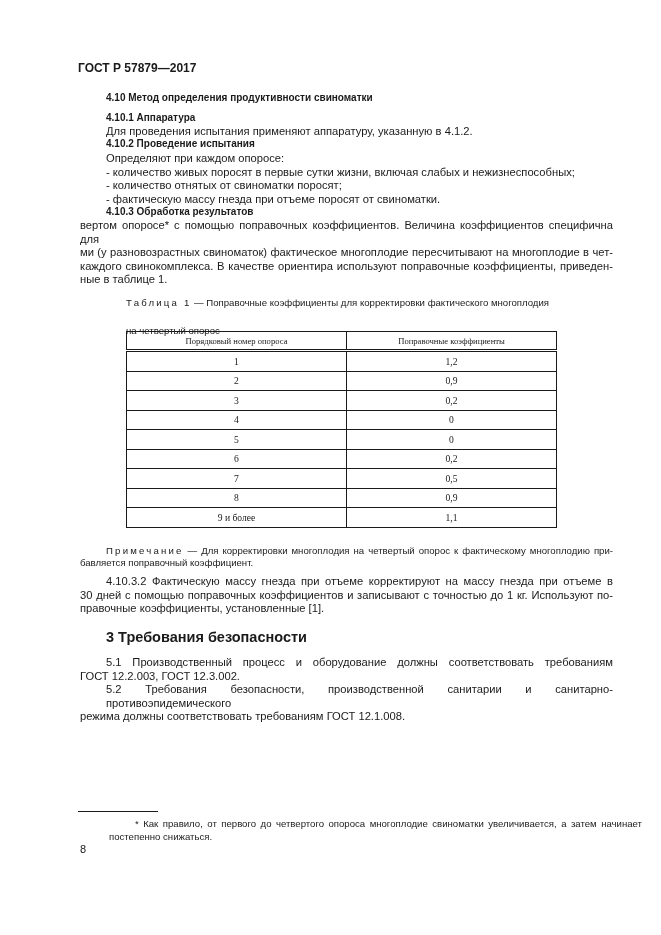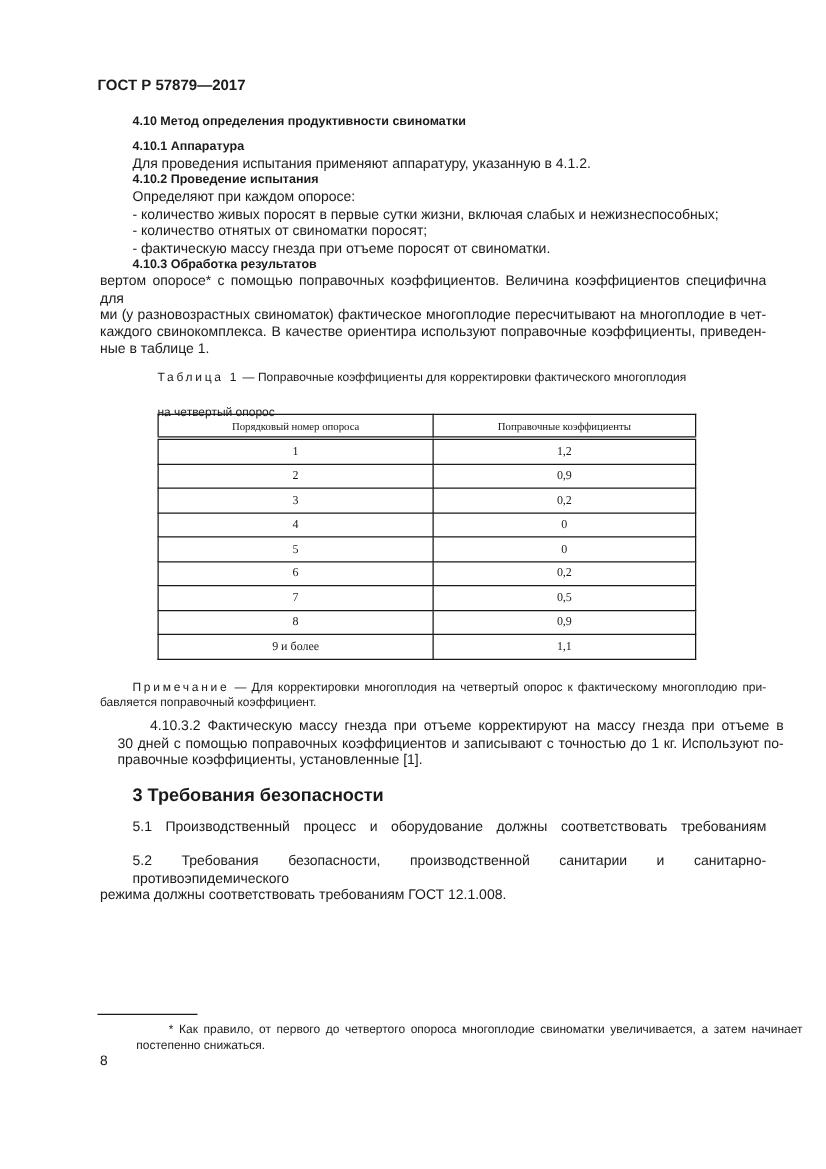--- a/index.html
+++ b/index.html
@@ -108,30 +108,31 @@
         <td>1,1</td>
       </tr>
   </tbody>
 </table>
 
 <div class="note" style="top:545px;">
   <div style="padding-left:26px; text-align:justify; text-align-last:justify;"><span class="spaced">Примечание</span><span> — Для корректировки многоплодия на четвертый опорос к фактическому многоплодию при-</span></div>
   <div>бавляется поправочный коэффициент.</div>
 </div>
 
-<div class="para" style="top:575px;margin-left:14px;">
+<div class="para" style="top:575px;">
   <span class="ln first">4.10.3.2 Фактическую массу гнезда при отъеме корректируют на массу гнезда при отъеме в</span>
   <span class="ln">30 дней с помощью поправочных коэффициентов и записывают с точностью до 1 кг. Используют по-</span>
   <span class="ln last">правочные коэффициенты, установленные [1].</span>
 </div>
 
 <div class="abs h1" style="left:106px; top:629px;">3  Требования безопасности</div>
 
 <div class="para" style="top:656px;">
   <span class="ln first">5.1 Производственный процесс и оборудование должны соответствовать требованиям</span>
+  <span class="ln last">ГОСТ 12.2.003, ГОСТ 12.3.002.</span>
 </div>
 
 <div class="para" style="top:683px;">
   <span class="ln first">5.2  Требования безопасности, производственной санитарии и санитарно-противоэпидемического</span>
   <span class="ln last">режима должны соответствовать требованиям ГОСТ 12.1.008.</span>
 </div>
 
 <div class="rule"></div>
 
 <div class="fn" style="top:817px;">

